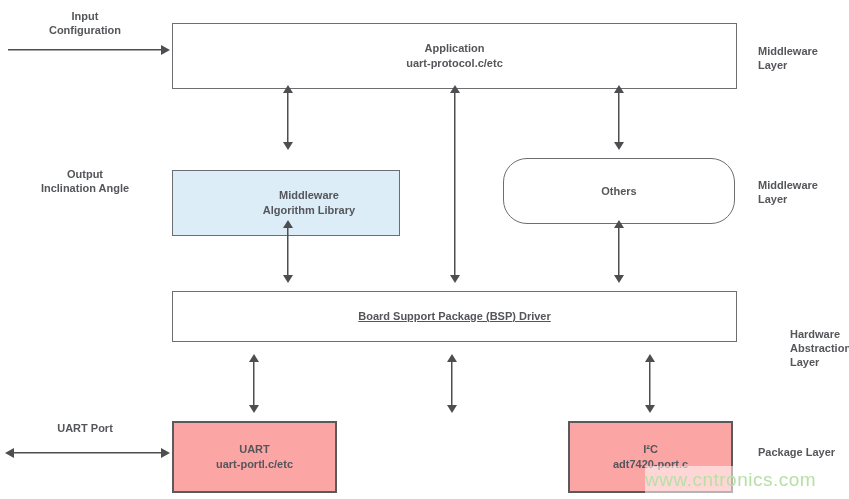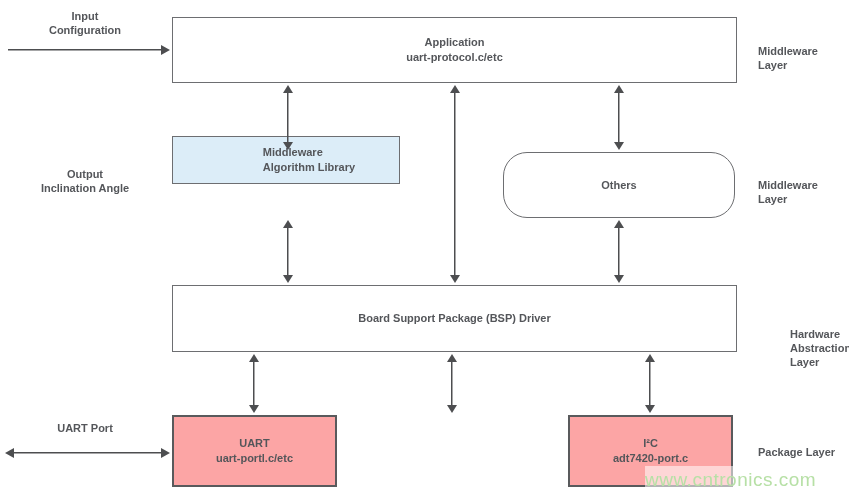--- a/index.html
+++ b/index.html
@@ -5,21 +5,21 @@
   html,body{margin:0;padding:0;background:#ffffff;}
   #stage{
     position:relative;width:849px;height:499px;background:#ffffff;overflow:hidden;
     font-family:"Liberation Sans",sans-serif;color:#54565a;
   }
   
   .box{
     position:absolute;box-sizing:border-box;
     border:1.5px solid #6d6e71;background:#ffffff;
     display:flex;flex-direction:column;align-items:center;justify-content:center;
-    font-size:11px;font-weight:bold;line-height:15px;
+    text-align:center;font-size:11px;font-weight:bold;line-height:15px;margin-top:6px;
   }
   .box.fill-light{background:#dcedf8;}
   .box.fill-blue{background:#fca5a5;border:2px solid #595a5c;}
   .box .title,.box .subtitle{white-space:pre-line;}
   
   .lbl{
     position:absolute;font-size:11px;font-weight:bold;line-height:14px;
     white-space:pre-line;
   }
   .lbl.center{text-align:center;}
@@ -78,29 +78,29 @@
   <div class="lbl" style="left:758px;top:178px;width:90px;">Middleware Layer</div>
   <div class="lbl" style="left:790px;top:303px;width:90px;margin-top:24px;">Hardware
 Abstraction Layer</div>
   <div class="lbl" style="left:758px;top:445px;width:90px;">Package Layer</div>
 
   <div class="box" style="left:172px;top:17px;width:565px;height:66px;">
     <span class="title">Application</span>
     <span class="subtitle">uart-protocol.c/etc</span>
   </div>
 
-  <div class="box fill-light" style="left:172px;top:136px;width:228px;height:48px;padding-left:46px;">
+  <div class="box fill-light" style="left:172px;top:164px;width:228px;height:66px;padding-left:46px;">
     <span class="title">Middleware
 Algorithm Library</span>
   </div>
   <div class="box" style="left:503px;top:152px;width:232px;height:66px;border-radius:24px;">
     <span class="title">Others</span>
   </div>
 
-  <div class="box" style="left:172px;top:285px;width:565px;height:67px;">
+  <div class="box" style="left:172px;top:285px;width:565px;height:51px;text-decoration:underline;">
     <span class="title">Board Support Package (BSP) Driver</span>
   </div>
 
   <div class="box fill-blue" style="left:172px;top:415px;width:165px;height:72px;">
     <span class="title">UART</span>
     <span class="subtitle">uart-portl.c/etc</span>
   </div>
   <div class="box fill-blue" style="left:568px;top:415px;width:165px;height:72px;">
     <span class="title">I²C</span>
     <span class="subtitle">adt7420-port.c</span>

